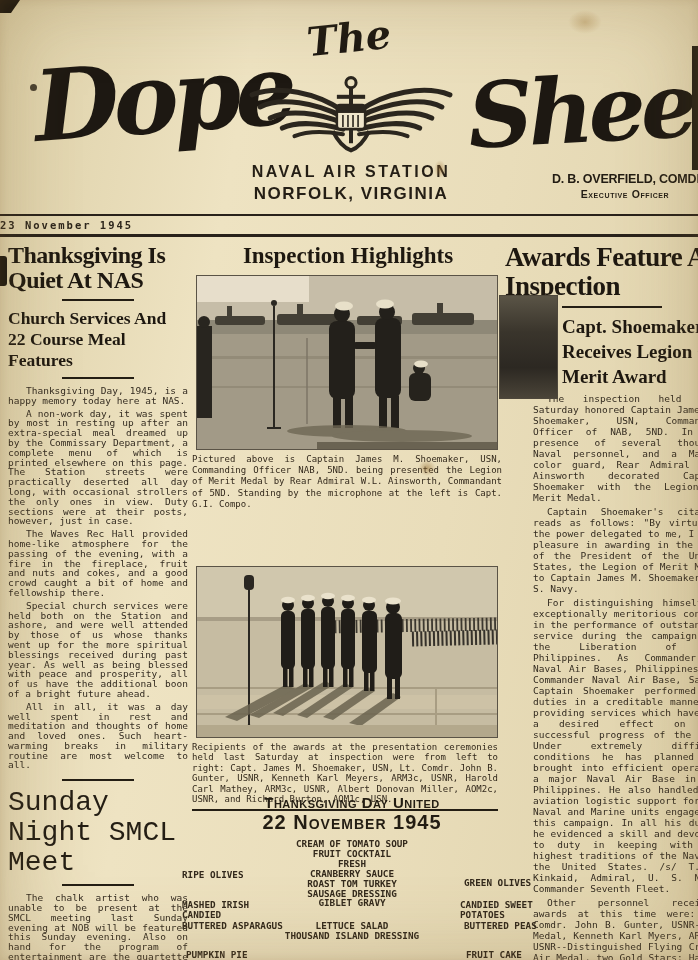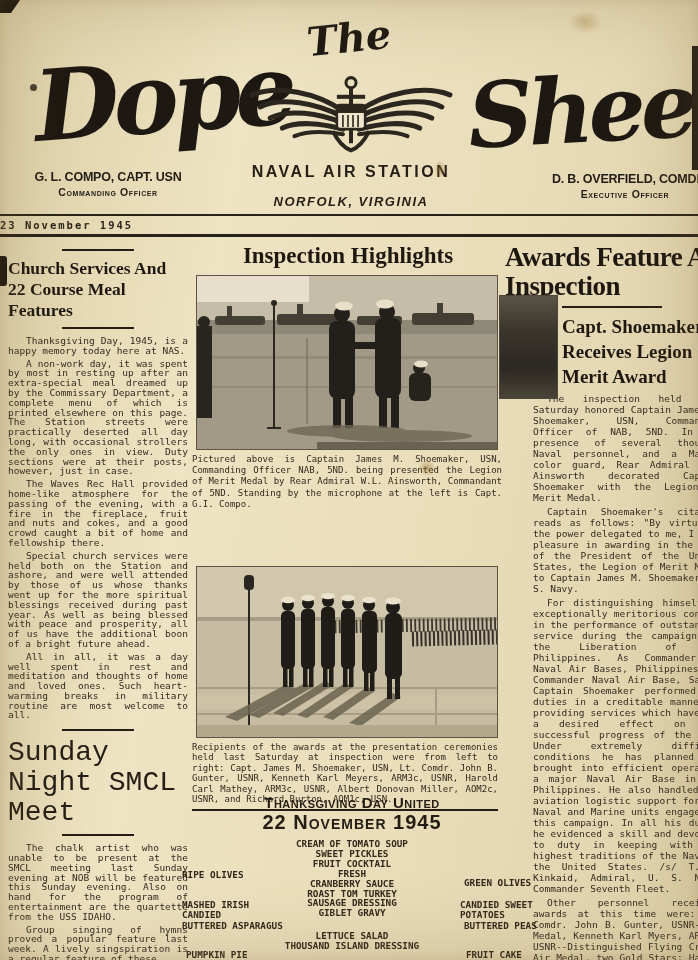--- a/index.html
+++ b/index.html
@@ -18,21 +18,21 @@
   .mast-dope{position:absolute;top:40px;left:34px;font-size:98px;letter-spacing:-6px;transform:rotate(-4deg);}
   .mast-sheet{position:absolute;top:56px;left:468px;font-size:90px;letter-spacing:-5px;transform:rotate(-3deg);}
   .wings{position:absolute;top:70px;left:244px;width:214px;height:94px;}
   .officer-left{position:absolute;top:170px;left:14px;width:188px;text-align:center;}
   .officer-right{position:absolute;top:172px;left:552px;width:146px;}
   .officer-right .name{white-space:nowrap;}
   .name{font-weight:bold;font-size:12.5px;letter-spacing:-.2px;color:#221c13;}
   .role{font-variant:small-caps;font-weight:bold;font-size:10.5px;letter-spacing:.6px;margin-top:2px;text-align:center;}
   .station{position:absolute;top:163px;left:240px;width:222px;text-align:center;}
   .station-l1{font-weight:bold;font-size:16px;letter-spacing:2.5px;}
-  .station-l2{font-weight:bold;font-size:13px;letter-spacing:1.5px;margin-top:13px;font-style:italic;}
+  .station-l2{font-weight:bold;font-size:17px;letter-spacing:1.5px;margin-top:3px;}
   .rule-a{position:absolute;top:214px;left:0;width:698px;height:2px;background:#29221a;}
   .date-line{position:absolute;top:219px;left:0;right:0;text-align:left;font-weight:bold;font-size:10.5px;letter-spacing:2px;color:#2d261c;}
   .rule-b{position:absolute;top:234px;left:0;width:698px;height:2.5px;background:#29221a;}
 
   
   .col-left{position:absolute;left:8px;top:243px;width:180px;}
   .col-mid{position:absolute;left:192px;top:243px;width:312px;}
   .col-right{position:absolute;left:505px;top:243px;width:218px;}
 
   .headline{font-family:"Liberation Serif",serif;font-weight:bold;font-size:24px;line-height:25px;letter-spacing:-.5px;color:#1e1810;}
@@ -108,40 +108,37 @@
     <rect x="92" y="34" width="28" height="24" rx="3" fill="#efe6cb" stroke="#2b261e" stroke-width="2.5"></rect>
     <rect x="92" y="34" width="28" height="8" fill="#2b261e"></rect>
     <g stroke="#2b261e" stroke-width="1.6">
       <line x1="98" y1="44" x2="98" y2="56"></line>
         <line x1="103" y1="44" x2="103" y2="56"></line>
       <line x1="108" y1="44" x2="108" y2="56"></line>
         <line x1="113" y1="44" x2="113" y2="56"></line>
     </g>
   </svg>
 
-  <div class="officer-left">
-    <div class="name">G. L. COMPO, CAPT. USN</div>
-    <div class="role">Commanding Officer</div>
-  </div>
 
   <div class="station">
     <div class="station-l1">NAVAL AIR STATION</div>
     <div class="station-l2">NORFOLK, VIRGINIA</div>
   </div>
 
   <div class="officer-right">
     <div class="name">D. B. OVERFIELD, COMDR., USN</div>
     <div class="role">Executive Officer</div>
   </div>
 
   <div class="rule-a"></div>
   <div class="date-line tw">23 November 1945</div>
   <div class="rule-b"></div>
 
   <div class="col-left">
+    <div class="headline">Thanksgiving Is Quiet At NAS</div>
     <div class="divider"></div>
     <div class="subhead">Church Services And 22 Course Meal Features</div>
     <div class="divider"></div>
     <div class="bodytext tw">
       <p>Thanksgiving Day, 1945, is a happy memory today here at NAS.</p>
       <p>A non-work day, it was spent by most in resting up after an extra-special meal dreamed up by the Commissary Department, a complete menu of which is printed elsewhere on this page. The Station streets were practically deserted all day long, with occasional strollers the only ones in view. Duty sections were at their posts, however, just in case.</p>
       <p>The Waves Rec Hall provided home-like atmosphere for the passing of the evening, with a fire in the fireplace, fruit and nuts and cokes, and a good crowd caught a bit of home and fellowship there.</p>
       <p>Special church services were held both on the Station and ashore, and were well attended by those of us whose thanks went up for the more spiritual blessings received during past year. As well as being blessed with peace and prosperity, all of us have the additional boon of a bright future ahead.</p>
       <p>All in all, it was a day well spent in rest and meditation and thoughts of home and loved ones. Such heart-warming breaks in military routine are most welcome to all.</p>
     </div>
@@ -270,21 +267,20 @@
 
     <div class="caption tw" style="width:306px;line-height:10.4px;">Recipients of the awards at the presentation ceremonies held last Saturday at inspection were from left to right: Capt. James M. Shoemaker, USN, Lt. Comdr. John B. Gunter, USNR, Kenneth Karl Meyers, ARM3c, USNR, Harold Carl Mathey, ARM3c, USNR, Albert Donovan Miller, AOM2c, USNR, and Richard Burton, AOM1c, USN.</div>
     <div class="menu-rule"></div>
   </div>
 
   <div class="menu">
     <div class="menu-title">Thanksgiving Day United</div>
     <div class="menu-date">22 November 1945</div>
     <div class="menu-center">
       <div class="menu-item">CREAM OF TOMATO SOUP</div>
-      <div class="menu-item">SWEET PICKLES</div>
       <div class="menu-item">FRUIT COCKTAIL</div>
       <div class="menu-item">FRESH</div>
       <div class="menu-item">CRANBERRY SAUCE</div>
       <div class="menu-item">ROAST TOM TURKEY</div>
       <div class="menu-item">SAUSAGE DRESSING</div>
       <div class="menu-item">GIBLET GRAVY</div>
     </div>
     <div class="menu-bottom">
       <div class="menu-item">LETTUCE SALAD</div>
       <div class="menu-item">THOUSAND ISLAND DRESSING</div>

